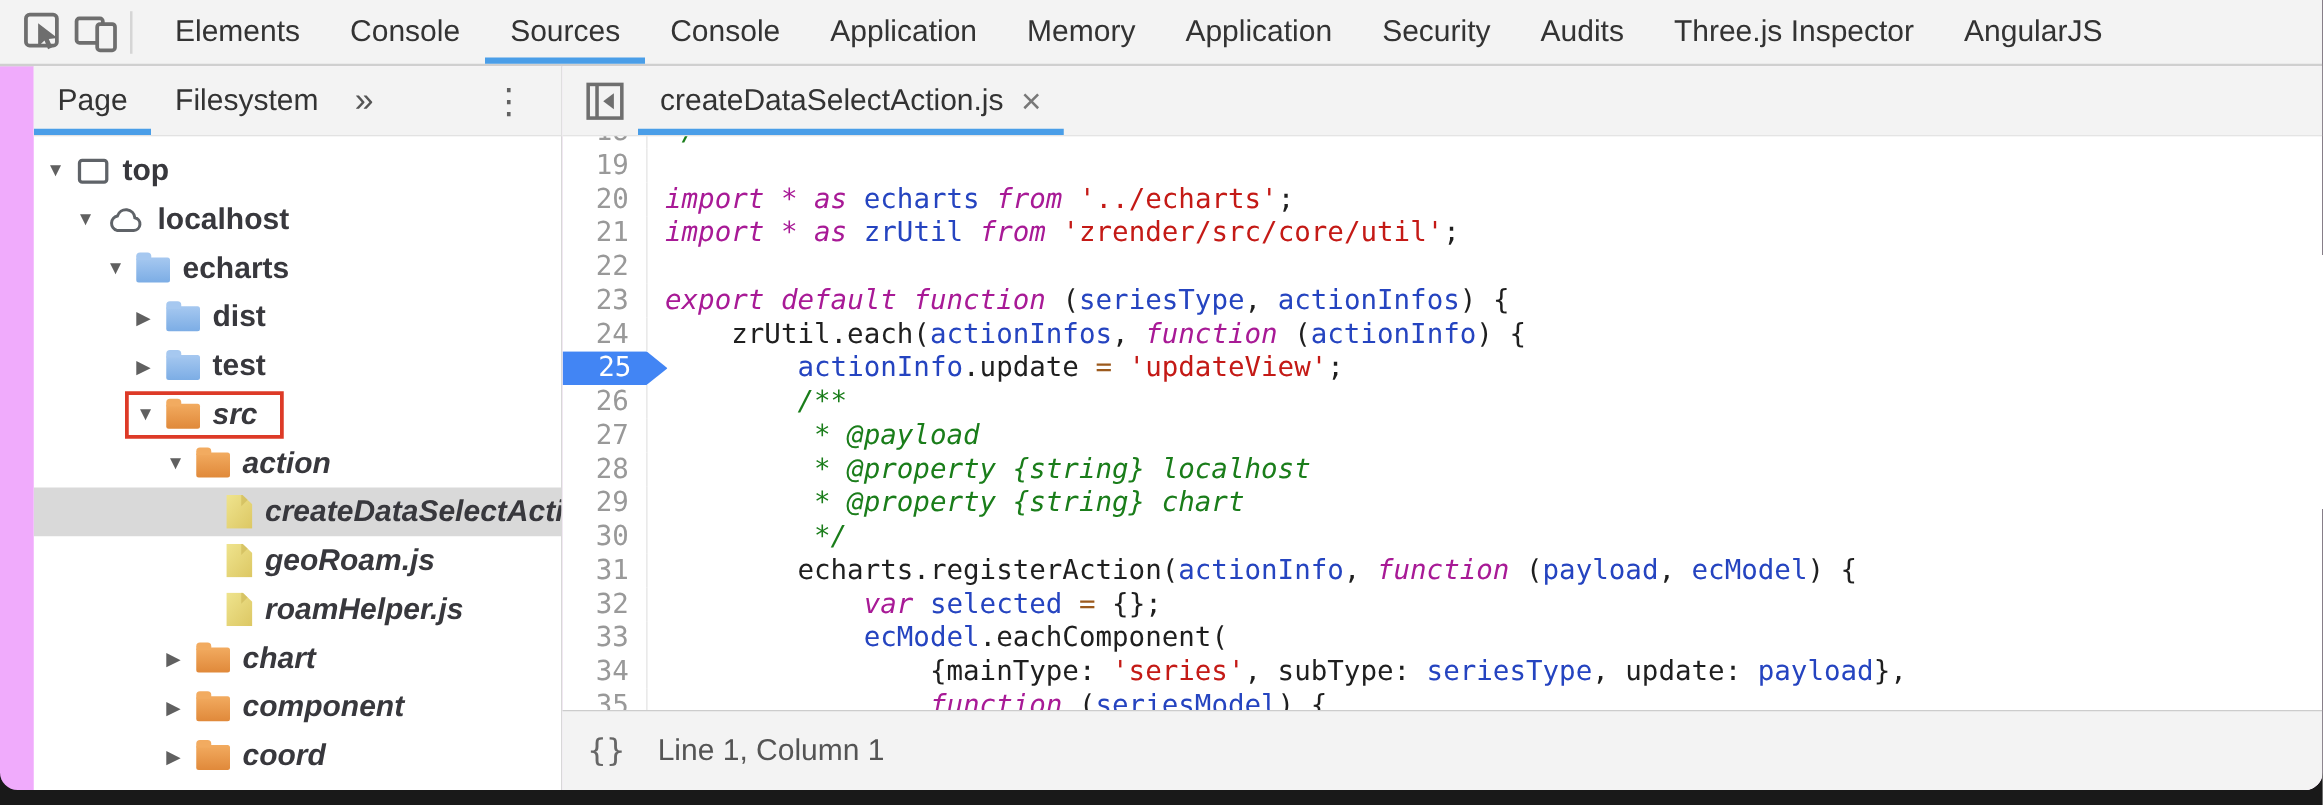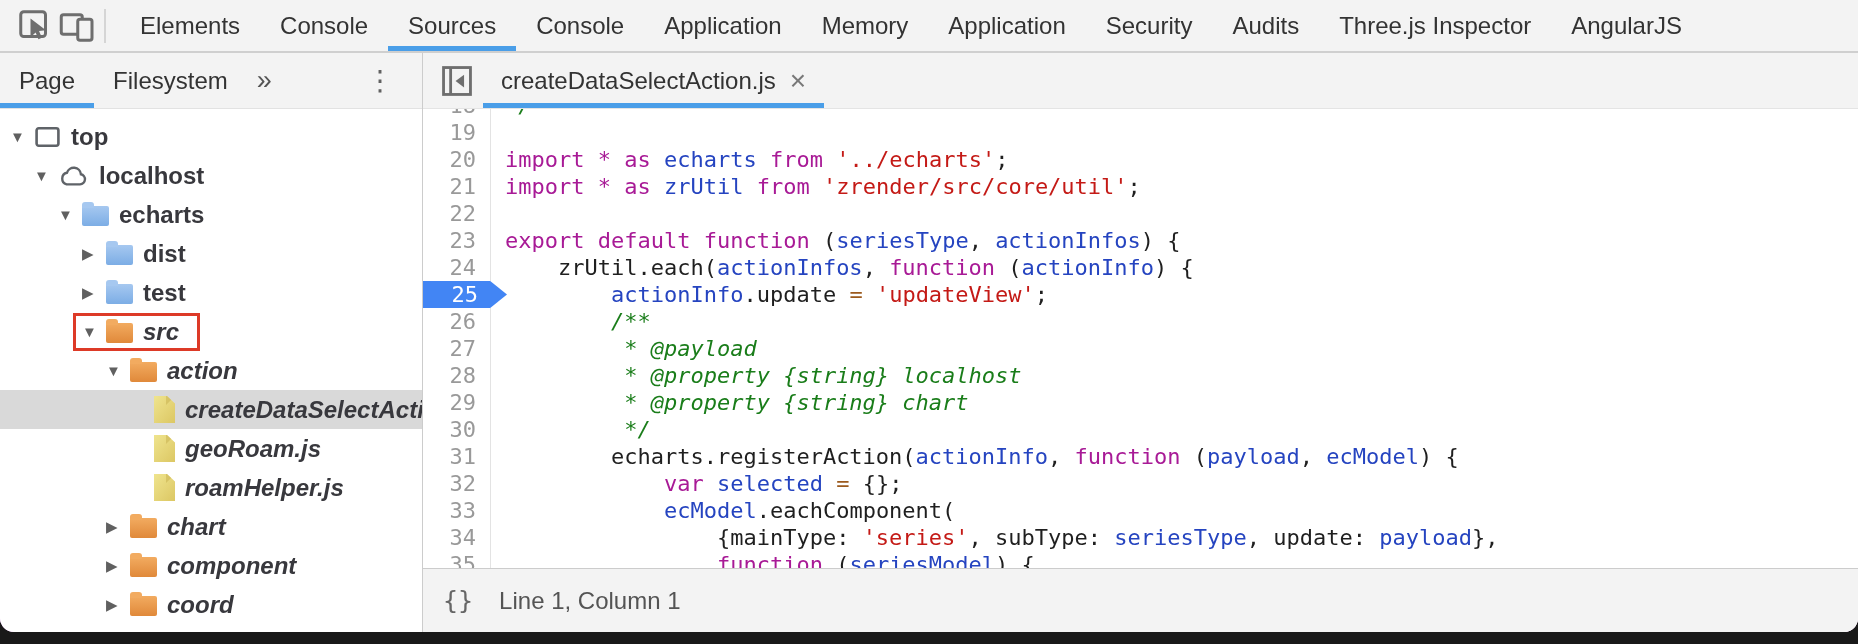--- a/index.html
+++ b/index.html
@@ -9,21 +9,21 @@
 
   
   .toolbar{height:53px;flex:0 0 53px;background:#f3f3f3;border-bottom:2px solid #cfcfcf;display:flex;align-items:center;padding-left:14px;box-sizing:border-box;}
   .ticon{width:42px;height:40px;display:flex;align-items:center;justify-content:center;cursor:pointer;}
   .tsep{width:2px;height:34px;background:#d5d5d5;margin:0 10px 0 6px;}
   .ttabs{display:flex;height:100%;margin-left:4px;}
   .ttab{display:flex;align-items:center;padding:0 20px;font-size:24px;color:#333;cursor:pointer;}
   .ttab.active{box-shadow:inset 0 -5px 0 var(--accent);}
 
   
-  .main{flex:1;display:flex;min-height:0;}
+  .main{flex:1;display:flex;min-height:0;padding-left:27px;}
   .navigator{width:423px;flex:0 0 423px;border-right:1px solid #ccc;display:flex;flex-direction:column;background:#fff;box-sizing:border-box;}
   .nav-header{height:56px;flex:0 0 56px;background:#f3f3f3;border-bottom:1px solid #e2e2e2;display:flex;align-items:center;font-size:24px;color:#333;box-sizing:border-box;}
   .ntab{height:100%;display:flex;align-items:center;padding:0 19px;cursor:pointer;}
   .ntab.active{box-shadow:inset 0 -5px 0 var(--accent);}
   .noverflow{font-size:27px;color:#555;padding:0 10px;cursor:pointer;}
   .nmenu{margin-left:auto;margin-right:28px;font-size:28px;color:#616161;cursor:pointer;line-height:1;}
 
   
   .tree{flex:1;overflow:hidden;padding-top:8px;}
   .trow{height:39px;display:flex;align-items:center;font-size:24px;color:#38383d;white-space:nowrap;cursor:pointer;box-sizing:border-box;}
@@ -47,21 +47,21 @@
   .navtoggle{width:44px;display:flex;align-items:center;justify-content:center;margin-right:4px;cursor:pointer;}
   .ftab{display:flex;align-items:center;gap:14px;padding:0 18px;font-size:24px;color:#333;box-shadow:inset 0 -5px 0 var(--accent);cursor:pointer;}
   .ftab .close{font-size:28px;color:#787878;cursor:pointer;}
 
   .code{flex:1;overflow:hidden;font-family:"DejaVu Sans Mono","Liberation Mono",monospace;font-size:22px;line-height:27px;}
   .codeinner{margin-top:-17px;}
   .cline{display:flex;white-space:pre;}
   .ln{flex:0 0 68px;width:68px;text-align:right;padding-right:14px;box-sizing:border-box;color:var(--lineno);border-right:1px solid #e3e3e3;user-select:none;cursor:pointer;}
   .ln.bp{flex-basis:84px;width:84px;margin-right:-16px;padding-right:28px;background:var(--breakpoint);color:#fff;clip-path:polygon(0 0,80% 0,100% 50%,80% 100%,0 100%);border-right-color:transparent;position:relative;z-index:1;}
   .lc{padding-left:14px;}
-  .tk-k{color:var(--kw);}
+  .tk-k{color:var(--kw);font-style:italic;}
   .tk-s{color:var(--str);}
   .tk-c{color:var(--cmt);font-style:italic;}
   .tk-v{color:var(--vr);}
   .tk-o{color:var(--op);}
   .tk-p{color:var(--pl);}
 
   .statusbar{height:64px;flex:0 0 64px;background:#f3f3f3;border-top:1px solid #ccc;display:flex;align-items:center;padding-left:20px;gap:26px;font-size:24px;color:#545454;box-sizing:border-box;}
   .pp{font-size:25px;color:#666;font-family:"DejaVu Sans Mono","Liberation Mono",monospace;cursor:pointer;}
 </style>
 </head>

